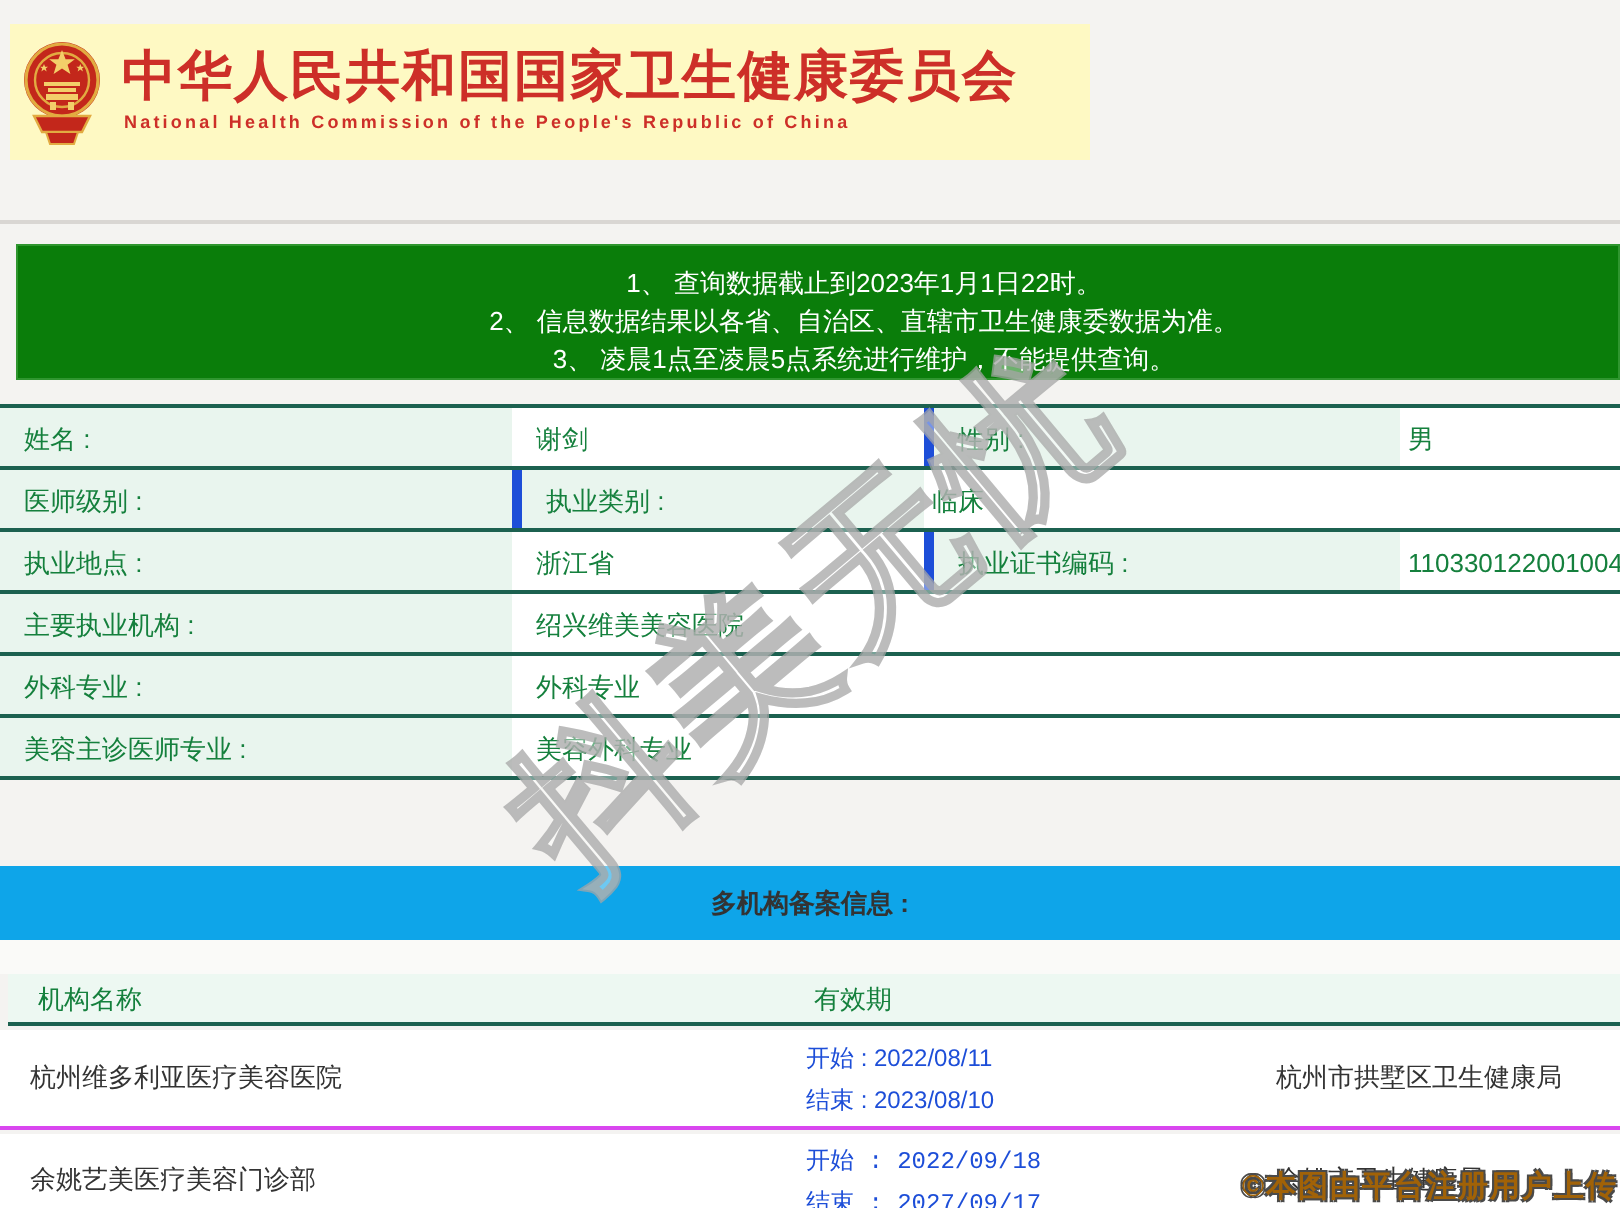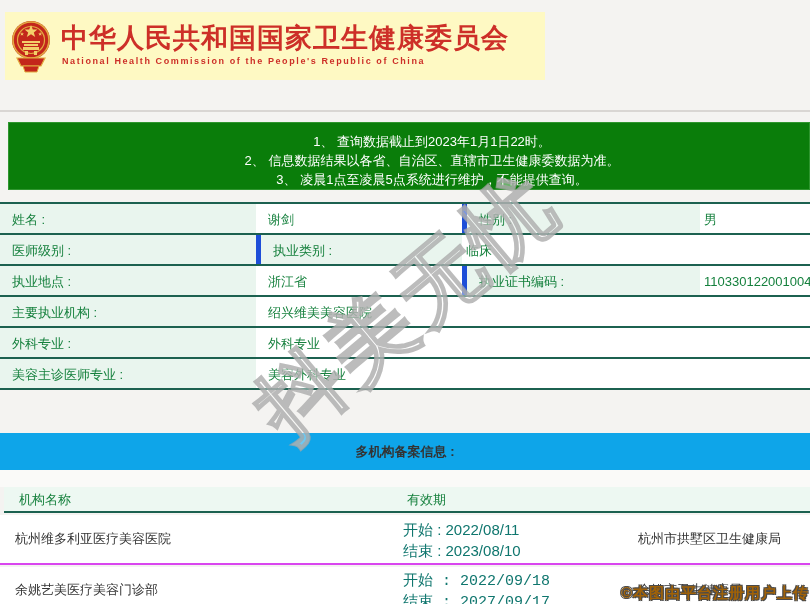--- a/index.html
+++ b/index.html
@@ -74,21 +74,21 @@
     display:grid; grid-template-columns:388px 235px 187px;
   }
   .t2-head .cell { line-height:26px; padding-left:15px; }
   .t2-row {
     position:absolute; left:0; width:810px; background:#fff;
     display:grid; grid-template-columns:388px 235px 187px;
   }
   .t2-row .org, .t2-row .auth {
     font-size:13px; color:#333; padding:14px 0 0 15px; line-height:20px; white-space:nowrap;
   }
-  .t2-row .dates { font-size:15px; color:#0f766e; padding:4px 0 0 15px; line-height:21px; white-space:nowrap; }
+  .t2-row .dates { font-size:12px; color:#1d4ed8; padding:4px 0 0 15px; line-height:21px; white-space:nowrap; }
   #t2-row-0 { top:515px; height:50px; border-bottom:2px solid #d946ef; }
   #t2-row-1 { top:567px; height:37px;font-family:Liberation Mono, monospace; }
 
   
   .wm-diagonal {
     position:absolute; left:207px; top:252px; width:390px; height:96px;
     transform:rotate(-40deg);
     font-size:84px; font-weight:bold; letter-spacing:6px;
     color:rgba(255,255,255,0.40);
     -webkit-text-stroke:2px rgba(165,165,165,0.75);

